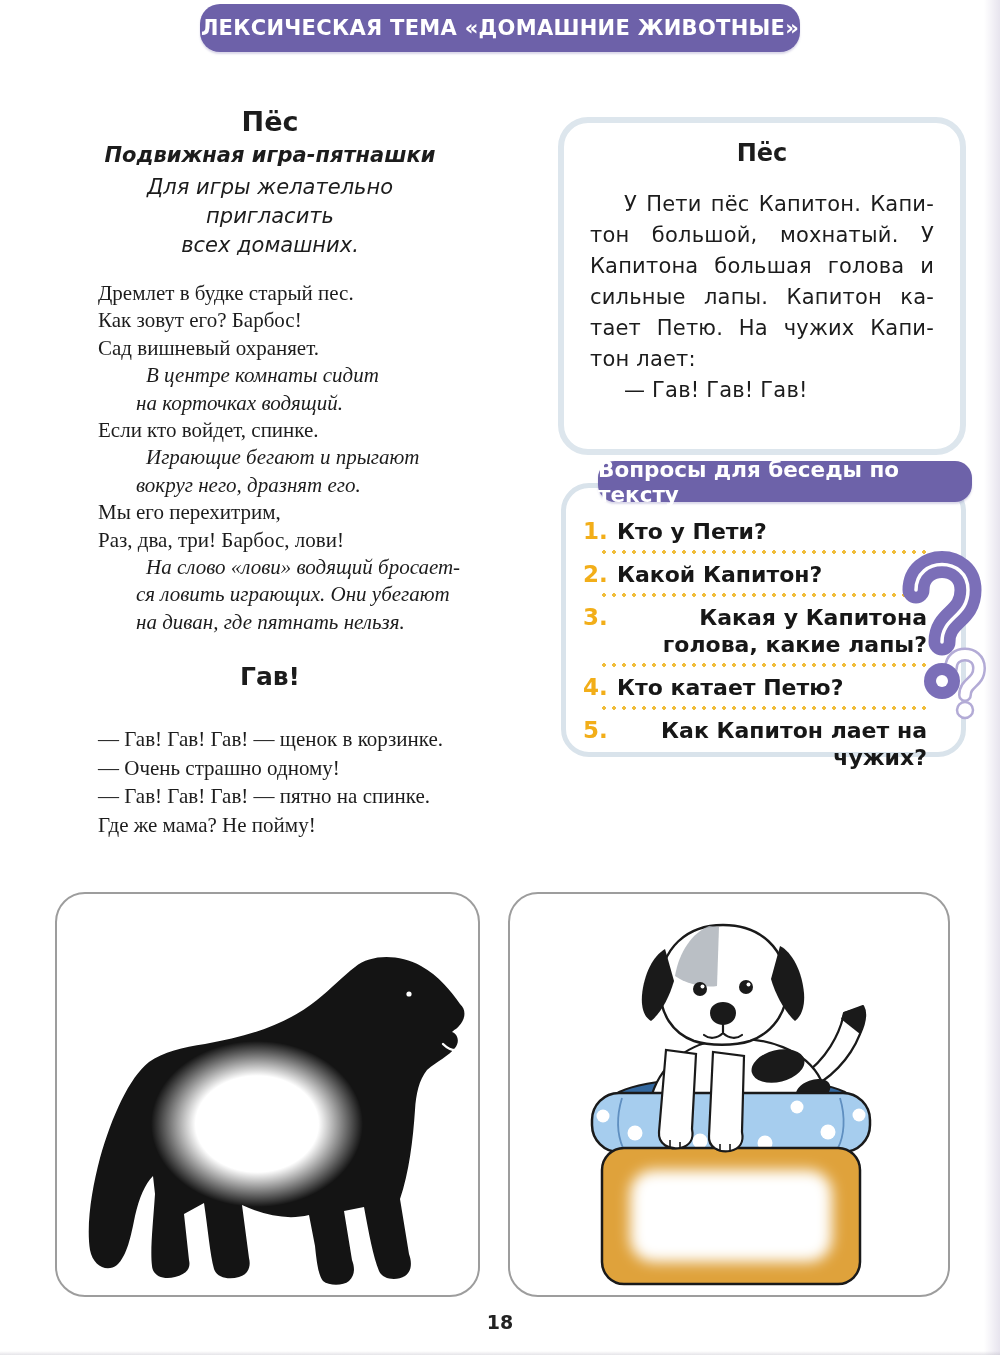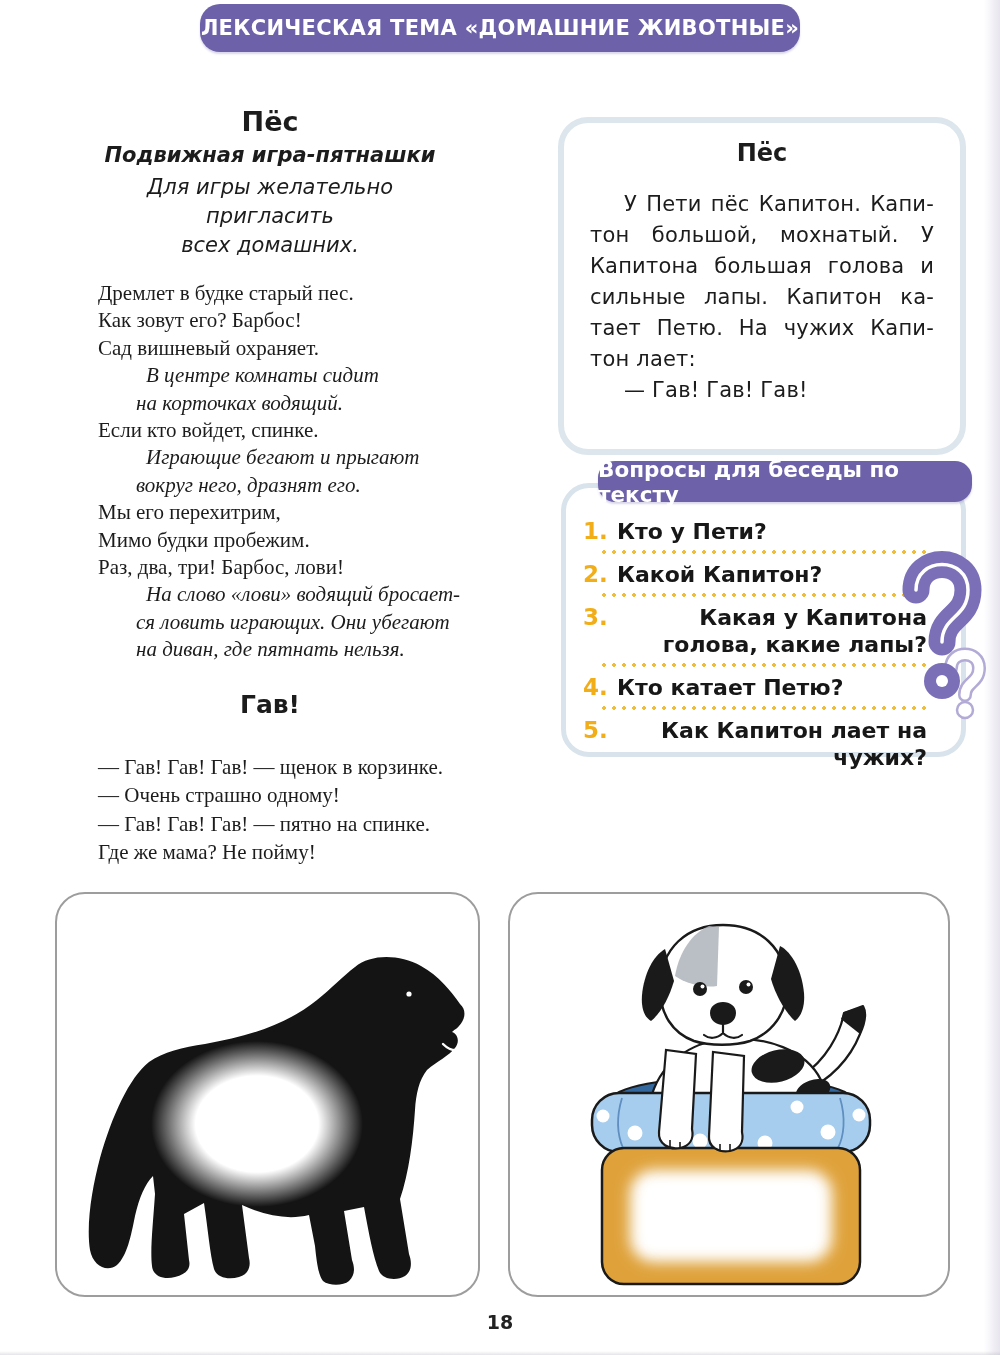--- a/index.html
+++ b/index.html
@@ -97,21 +97,20 @@
   <div class="poem-lines">
     <div class="pl">Дремлет в будке старый пес.</div>
     <div class="pl">Как зовут его? Барбос!</div>
     <div class="pl">Сад вишневый охраняет.</div>
     <div class="pl i">В центре комнаты сидит</div>
     <div class="pl i2">на корточках водящий.</div>
     <div class="pl">Если кто войдет, спинке.</div>
     <div class="pl i">Играющие бегают и прыгают</div>
     <div class="pl i2">вокруг него, дразнят его.</div>
     <div class="pl">Мы его перехитрим,</div>
-    <div class="pl">Мимо будки пробежим.</div>
     <div class="pl">Раз, два, три! Барбос, лови!</div>
     <div class="pl i">На слово «лови» водящий бросает-</div>
     <div class="pl i2">ся ловить играющих. Они убегают</div>
     <div class="pl i2">на диван, где пятнать нельзя.</div>
   </div>
   <p class="gav-title">Гав!</p>
   <div class="gav-lines">
     <div class="pl">— Гав! Гав! Гав! — щенок в корзинке.</div>
     <div class="pl">— Очень страшно одному!</div>
     <div class="pl">— Гав! Гав! Гав! — пятно на спинке.</div>

